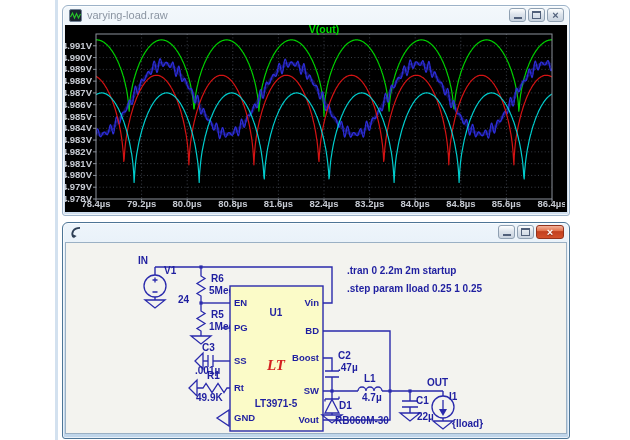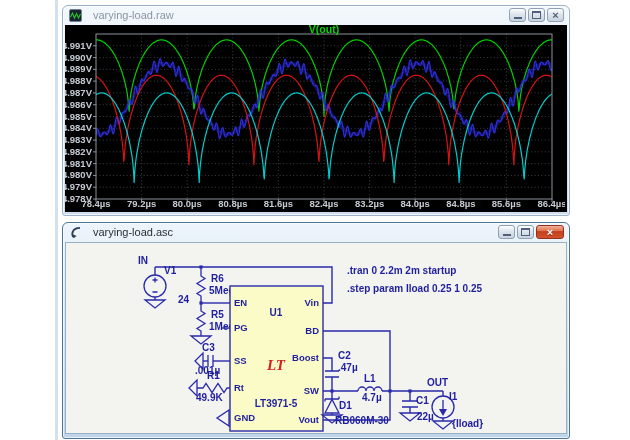--- a/index.html
+++ b/index.html
@@ -8,21 +8,21 @@
 
   
   .bg-edge{position:absolute;left:55px;top:0;width:3px;height:440px;background:#d3e1ef;}
 
   
   .window{position:absolute;border:1px solid;border-radius:6px 6px 3px 3px;
           box-shadow:inset 0 0 0 1px rgba(255,255,255,.65);}
   .win-inactive{border-color:#9cb2c8;background:linear-gradient(#f3f8fc,#d9e5f1 60%,#cfdeee);}
   .win-active{border-color:#4d7596;background:linear-gradient(#eef5fb,#cfe0f0 60%,#bfd5ea);}
   .titlebar{position:absolute;left:0;right:0;top:0;height:19px;display:flex;align-items:center;
-            gap:11px;padding:0 0 0 6px;box-sizing:border-box;}
+            gap:5px;padding:0 0 0 6px;box-sizing:border-box;}
   .win-title{font-size:11px;line-height:19px;white-space:nowrap;}
   .win-inactive .win-title{color:#8b95a2;}
   .win-active .win-title{color:#2a2f37;}
   .winbtns{position:absolute;top:2px;right:5px;display:flex;gap:2px;}
   .wbtn{height:14px;border:1px solid #8fa0b2;border-radius:3px;box-sizing:border-box;
         background:linear-gradient(#feffff,#dde4ec 45%,#c9d3df);display:flex;align-items:center;justify-content:center;}
   .wbtn.sm{width:17px;}
   .wbtn.close-active{width:28px;border-color:#93321c;
         background:linear-gradient(#f3b39c,#e06a43 45%,#c2401f 46%,#d4512b);}
   .wbtn.close-inactive{width:17px;}
@@ -191,21 +191,20 @@
   </div>
 
   <div class="window win-active" id="sch-window">
     <div class="titlebar">
       <span style="display:inline-flex;">
         <svg width="13" height="13">
             <path d="M11,1.8 C4.5,1.8 1.8,6.5 4.2,11" fill="none" stroke="#2e3f55" stroke-width="1.8"></path>
             <path d="M2.6,7.8 L4.6,12.2 L7.6,9.9 Z" fill="#2e3f55"></path>
           </svg>
       </span>
-      <span class="win-title">varying-load.asc</span>
       <span class="winbtns">
         <span class="wbtn sm">
             <span class="g-min"></span>
           </span>
         <span class="wbtn sm">
             <span class="g-max"></span>
           </span>
         <span class="wbtn close-active">
             <span class="g-close">×</span>
           </span>

